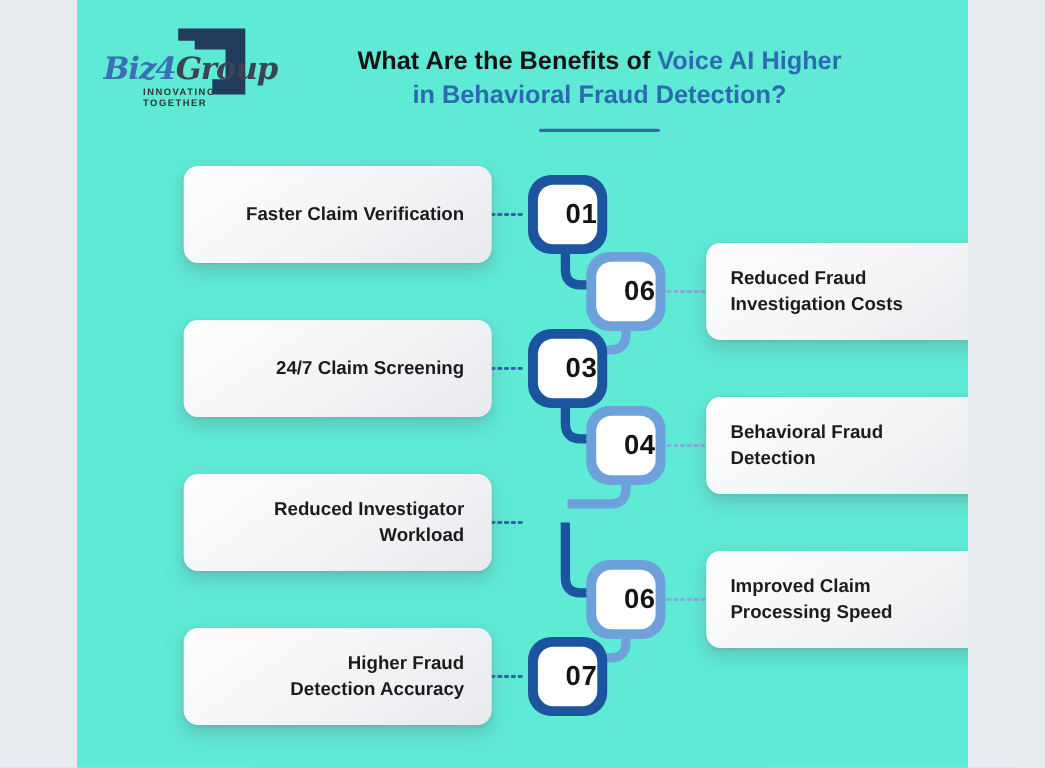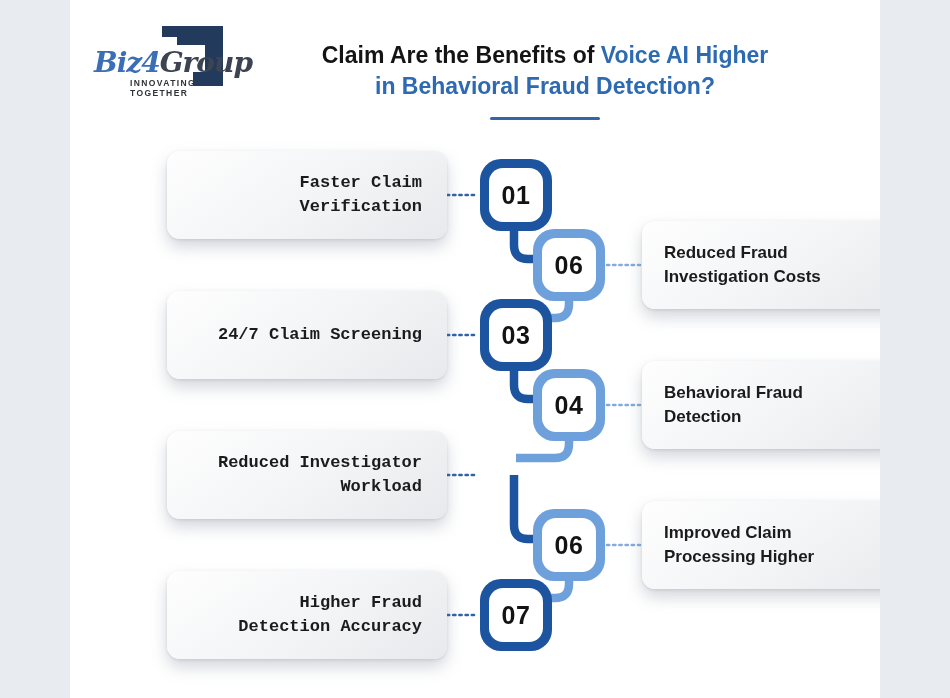--- a/index.html
+++ b/index.html
@@ -1,19 +1,19 @@
 <!DOCTYPE html>
 <html><head>
 <meta charset="utf-8">
 <style>
   html,body{margin:0;padding:0;}
   body{font-family:"Liberation Sans",sans-serif;background:#e8ebf0;}
   .canvas{
     position:relative;width:810px;height:698px;margin:0 auto;
-    background:#ffffff;overflow:hidden;
+    background:#5eead4;overflow:hidden;
   }
 
   
   .logo{position:absolute;left:18px;top:16px;width:170px;height:96px;}
   .logo-mark{position:absolute;left:0;top:0;}
   .logo-text{
     position:absolute;left:6px;top:30px;white-space:nowrap;
     font-family:"DejaVu Serif","Liberation Serif",serif;
     font-style:italic;font-size:28px;font-weight:600;letter-spacing:-1px;
   }
@@ -52,52 +52,52 @@
     background:linear-gradient(145deg,#fefefe 0%,#f3f4f6 55%,#e8e9ec 100%);
     box-shadow:0 8px 16px rgba(96,108,128,0.28),0 1px 3px rgba(96,108,128,0.18);
     display:flex;align-items:center;
   }
   .card p{
     margin:0;width:100%;
     font-size:17px;line-height:24px;font-weight:600;color:#1b1b1d;
     white-space:pre-line;
   }
   .card.left{left:97px;}
-  .card.left p{text-align:right;padding:0 25px 0 16px;font-family:Liberation Mono, monospace;}
+  .card.left p{text-align:right;padding:0 25px 0 16px;}
   .card.right{left:572px;}
   .card.right p{text-align:left;padding:0 16px 0 22px;}
 
   
   .badge{
     position:absolute;width:72px;height:72px;z-index:3;border-radius:21px;
   }
   .badge.dark{left:410px;background:#1d54a0;}
   .badge.light{left:463px;background:#6ea0dc;}
   .badge .inner{
     position:absolute;inset:9px;border-radius:14px;background:#ffffff;
-    display:flex;align-items:center;justify-content:center;
+    display:flex;align-items:center;justify-content:flex-end;
   }
   .badge .num{
     font-size:25px;font-weight:800;letter-spacing:0.5px;color:#131313;
   }
 </style>
 </head>
 <body>
 
 <div class="canvas">
 
   <div class="logo">
     <svg class="logo-mark" width="150" height="92" viewBox="0 0 150 92">
       <path d="M74,10 H135 V70 H105 V56 H117 V29 H89 V21 H74 Z" fill="#223a5c"></path>
     </svg>
     <div class="logo-text"><span class="biz">Biz4</span><span class="group">Group</span></div>
     <div class="logo-tagline">INNOVATING TOGETHER</div>
   </div>
 
-  <h1 class="title"><span class="t-dark">Claim Are the Benefits of </span><span class="t-blue">Voice AI Higher</span><br><span class="t-blue">in Behavioral Fraud Detection?</span></h1>
+  <h1 class="title"><span class="t-dark">What Are the Benefits of </span><span class="t-blue">Voice AI Higher</span><br><span class="t-blue">in Behavioral Fraud Detection?</span></h1>
   <div class="title-underline"></div>
 
   <svg class="connectors" width="950" height="698" viewBox="0 0 950 698">
     <path class="curve dark" d="M444,195 V245 Q444,259 458,259 H500"></path>
     <path class="curve light" d="M499,265 V304 Q499,318 485,318 H446"></path>
     <path class="curve dark" d="M444,335 V385 Q444,399 458,399 H500"></path>
     <path class="curve light" d="M499,405 V444 Q499,458 485,458 H446"></path>
     <path class="curve dark" d="M444,475 V525 Q444,539 458,539 H500"></path>
     <path class="curve light" d="M499,545 V584 Q499,598 485,598 H446"></path>
     <path class="dotted dark" d="M377,195 H408"></path>
@@ -122,21 +122,21 @@
   <div class="card left" style="top:431px">
       <p>Reduced Investigator
 Workload</p>
     </div>
   <div class="card right" style="top:361px">
       <p>Behavioral Fraud
 Detection</p>
     </div>
   <div class="card right" style="top:501px">
       <p>Improved Claim
-Processing Higher</p>
+Processing Speed</p>
     </div>
   <div class="card left" style="top:571px">
       <p>Higher Fraud
 Detection Accuracy</p>
     </div>
 
   <div class="badge dark" style="top:159px">
       <div class="inner">
         <span class="num">01</span>
       </div>

